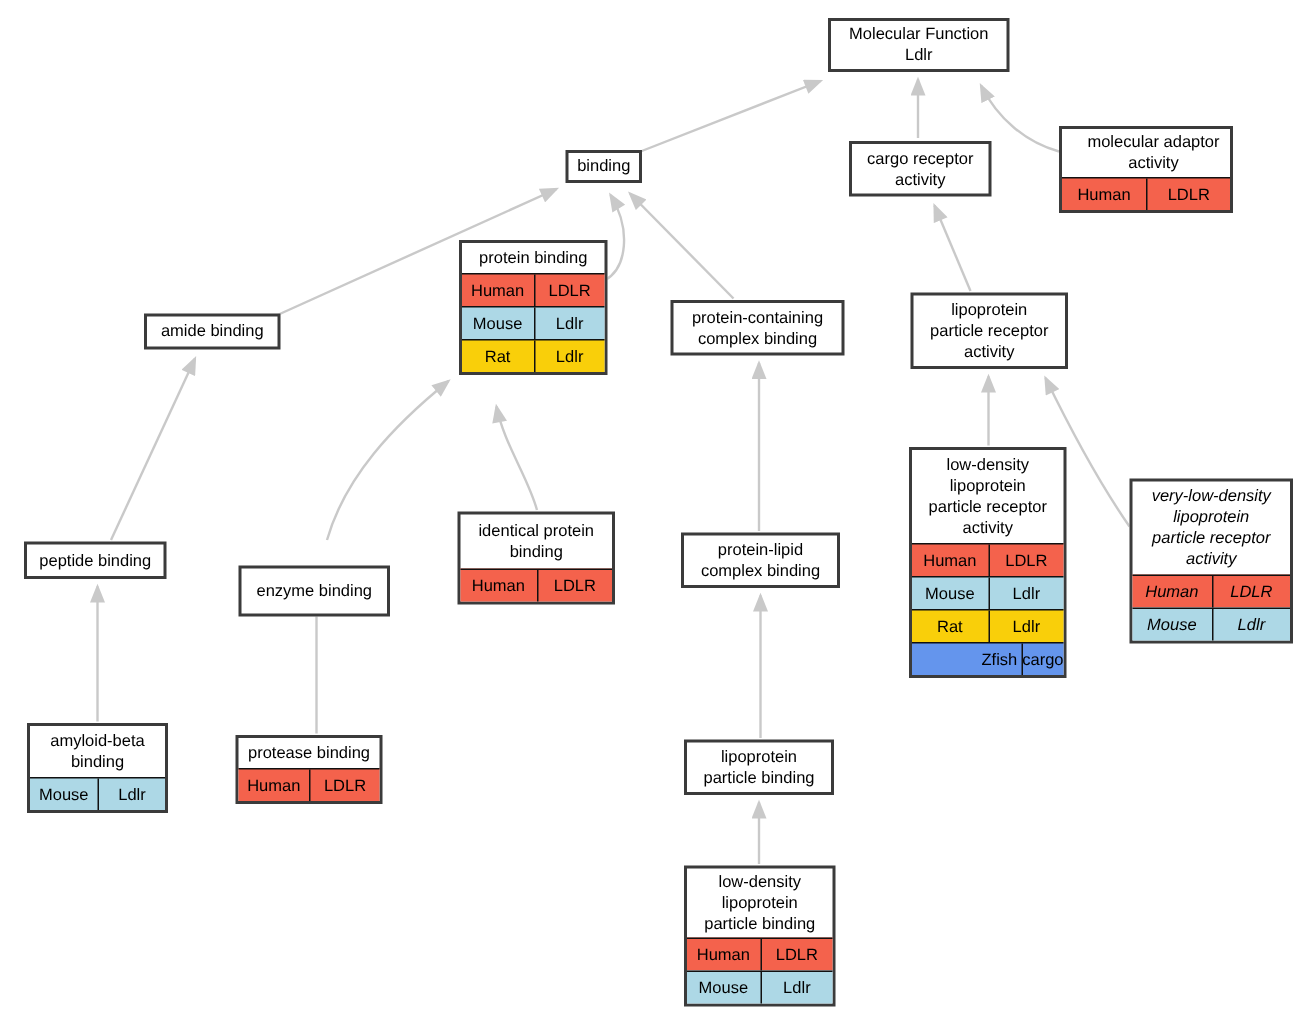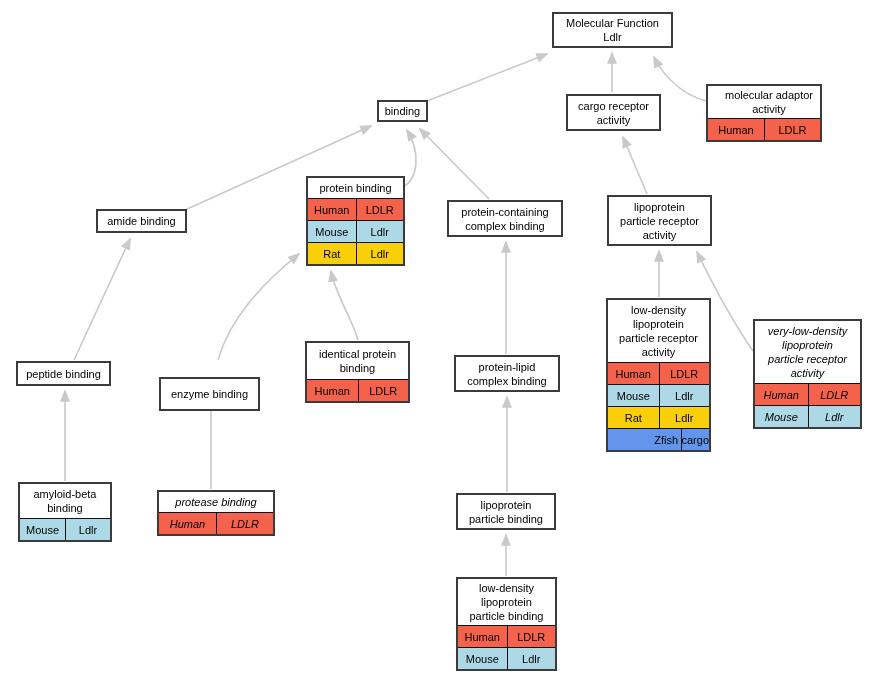--- a/index.html
+++ b/index.html
@@ -94,21 +94,21 @@
     <div class="node has-rows" style="left: 706px; top: 84px; width: 116px;">
       <div class="title" style="height: 32px; padding-left: 12px;">
         <div>molecular adaptor</div>
         <div>activity</div>
       </div>
       <div class="row" style="background: rgb(244, 98, 76);">
         <div class="cell">Human</div>
         <div class="cell">LDLR</div>
       </div>
     </div>
-    <div class="node has-rows" style="left: 306px; top: 176px; width: 99px;">
+    <div class="node has-rows" style="left: 306px; top: 160px; width: 99px;">
       <div class="title" style="height: 20px;">
         <div>protein binding</div>
       </div>
       <div class="row" style="background: rgb(244, 98, 76);">
         <div class="cell">Human</div>
         <div class="cell">LDLR</div>
       </div>
       <div class="row" style="background: rgb(173, 216, 230);">
         <div class="cell">Mouse</div>
         <div class="cell">Ldlr</div>
@@ -205,21 +205,21 @@
     <div class="node has-rows" style="left: 18px; top: 482px; width: 94px;">
       <div class="title" style="height: 34px;">
         <div>amyloid-beta</div>
         <div>binding</div>
       </div>
       <div class="row" style="background: rgb(173, 216, 230);">
         <div class="cell">Mouse</div>
         <div class="cell">Ldlr</div>
       </div>
     </div>
-    <div class="node has-rows" style="left: 157px; top: 490px; width: 118px; font-style: italic;">
+    <div class="node has-rows" style="left: 157px; top: 490px; width: 98px;">
       <div class="title" style="height: 20px;">
         <div>protease binding</div>
       </div>
       <div class="row" style="background: rgb(244, 98, 76);">
         <div class="cell">Human</div>
         <div class="cell">LDLR</div>
       </div>
     </div>
     <div class="node plain" style="left: 456px; top: 493px; width: 100px; height: 37px;">
       <div class="title">

